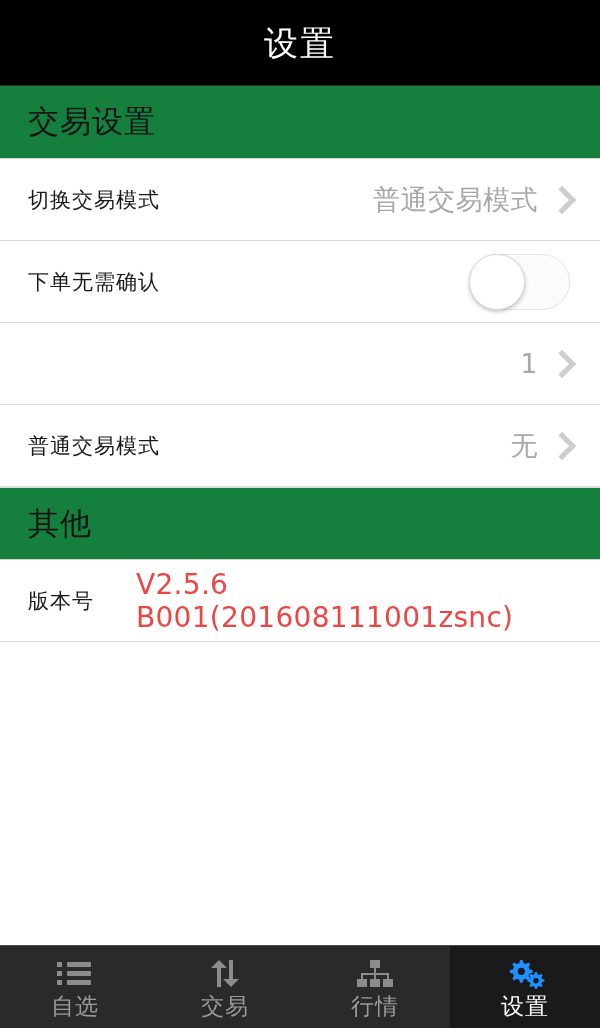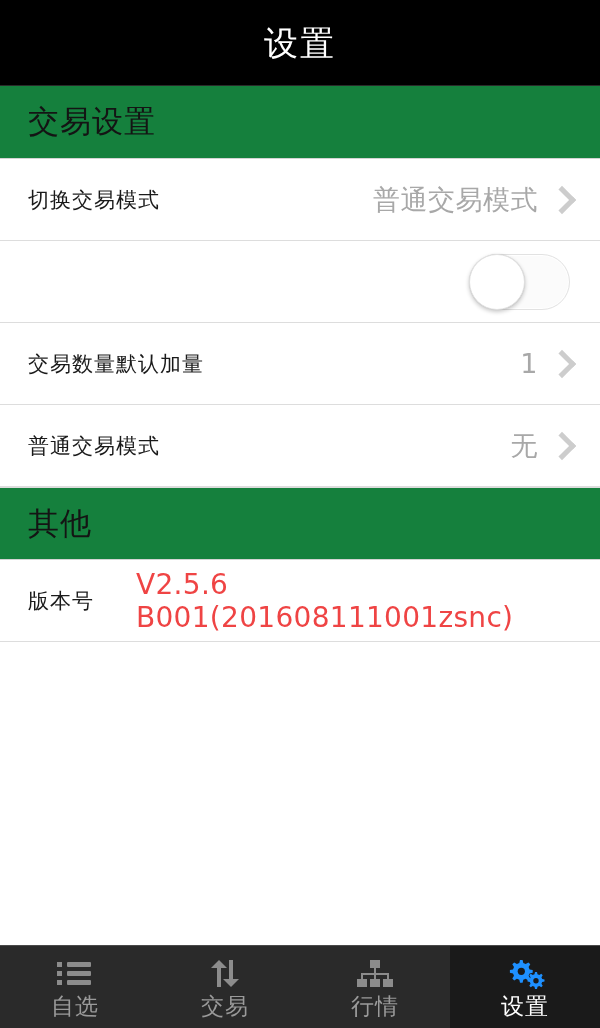--- a/index.html
+++ b/index.html
@@ -149,29 +149,29 @@
     <div class="row">
       <div class="row-label">切换交易模式</div>
       <div class="row-right">
         <div class="row-value">普通交易模式</div>
         <div class="chevron"></div>
       </div>
     </div>
 
 
     <div class="row">
+      <div class="row-label">下单无需确认</div>
       <div class="row-right">
         <div class="toggle">
           <div class="knob"></div>
         </div>
       </div>
     </div>
 
     <div class="row">
-      <div class="row-label">交易数量默认加量</div>
       <div class="row-right">
         <div class="row-value">1</div>
         <div class="chevron"></div>
       </div>
     </div>
 
     <div class="row">
       <div class="row-label">普通交易模式</div>
       <div class="row-right">
         <div class="row-value">无</div>

